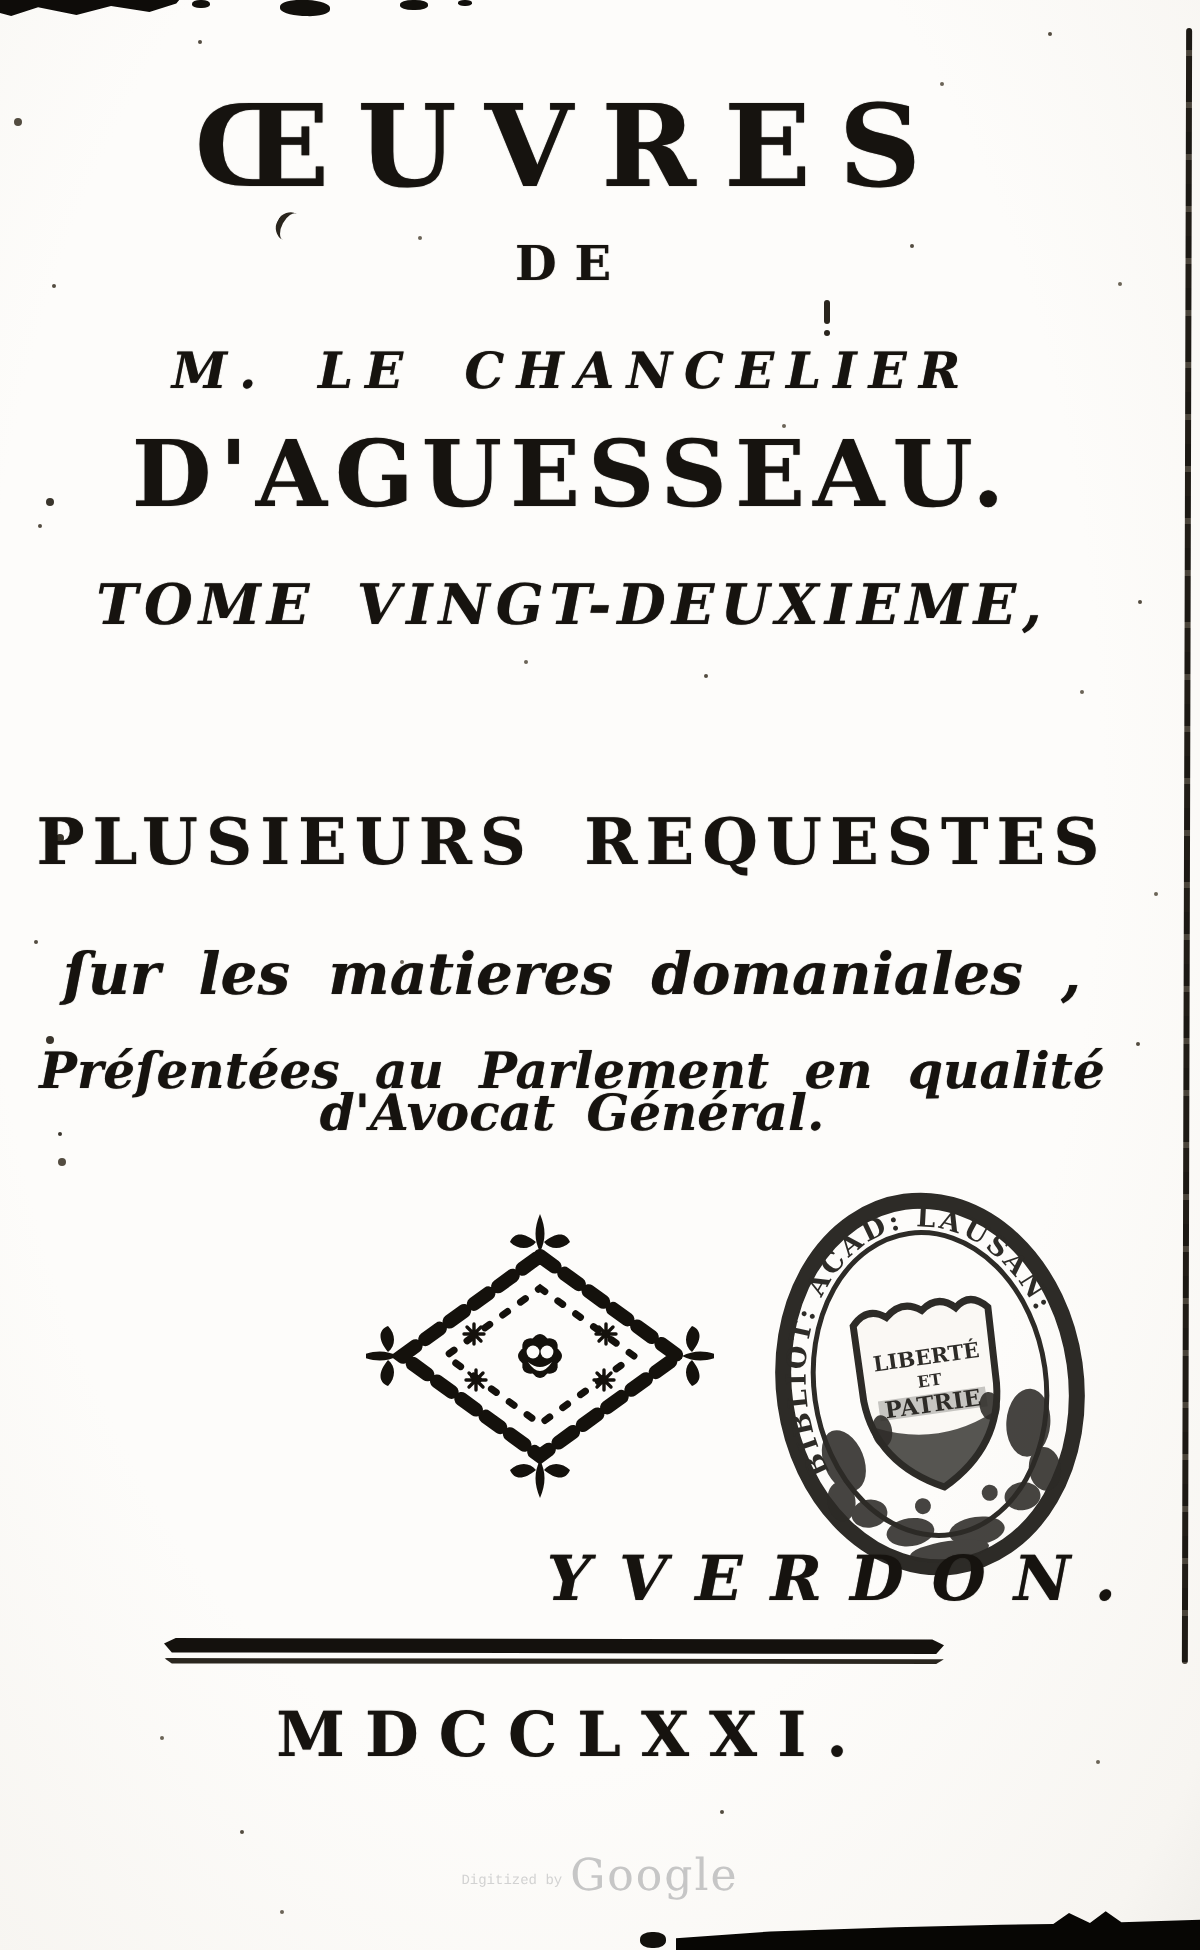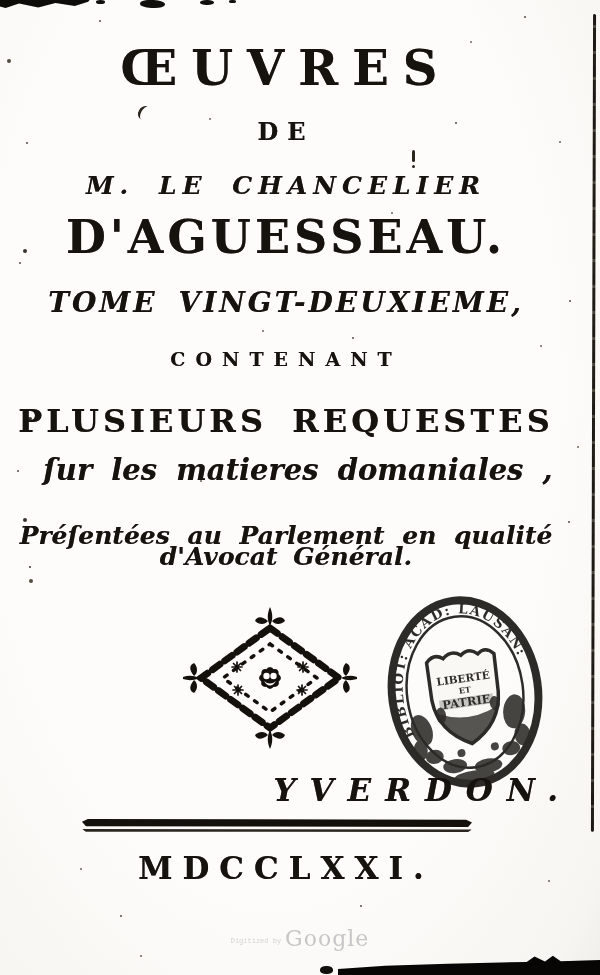--- a/index.html
+++ b/index.html
@@ -6,28 +6,28 @@
   body{width:600px;height:975px;overflow:hidden;background:#e8e6e2;}
   .page{
     position:relative;width:600px;height:975px;
     background:radial-gradient(ellipse at 45% 40%, #fdfcfa 60%, #f7f5f1 92%, #f0eeea 100%);
     font-family:"DejaVu Serif","Liberation Serif",serif;
     color:#16130f;
   }
   .col{position:absolute;left:0;width:572px;text-align:center;white-space:nowrap;}
   .ink{color:#16130f;text-shadow:0 0 0.5px rgba(20,16,10,.6);}
 
-  .t-title      {top:40px;  font-size:48px; font-weight:bold; letter-spacing:14px;}
+  .t-title      {top:40px;  font-size:57px; font-weight:bold; letter-spacing:14px;}
   .t-de         {top:117px; font-size:24px; font-weight:bold; letter-spacing:9px;}
   .t-chancelier {top:171px; font-size:25px; font-style:italic; font-weight:600; letter-spacing:6px; word-spacing:10px;}
   .t-aguesseau  {top:210px; font-size:46px; font-weight:bold; letter-spacing:4px;}
   .t-tome       {top:286px; font-size:28px; font-style:italic; font-weight:600; letter-spacing:3px; word-spacing:8px;}
   .t-contenant  {top:348px; font-size:19px; font-weight:bold; letter-spacing:10px;}
   .t-plusieurs  {top:390px; font-size:32px; font-weight:600; letter-spacing:4px; word-spacing:10px;margin-top:12px;}
-  .t-matieres   {top:453px; font-size:29px; font-style:italic; font-weight:600; word-spacing:9px;padding-left:12px;}
+  .t-matieres   {top:470px; font-size:29px; font-style:italic; font-weight:600; word-spacing:9px;}
   .t-presentees {top:521px; font-size:25px; font-style:italic; font-weight:600; word-spacing:9px;}
   .t-avocat     {top:542px; font-size:25px; font-style:italic; font-weight:600; word-spacing:7px;}
   .t-yverdon    {top:772px; font-size:31px; font-style:italic; font-weight:bold; letter-spacing:14px;text-align:right;}
   .t-year       {top:850px; font-size:31px; font-weight:bold; letter-spacing:10px;}
 
   .rule{position:absolute;left:82px;top:819px;width:390px;}
   .rule .bar1{height:8px;background:#14110d;border-radius:3px/2px;
     clip-path:polygon(0 35%,1.5% 0,98.5% 10%,100% 45%,99% 100%,1% 90%);}
   .rule .bar2{height:3px;margin-top:2px;background:#2a261f;border-radius:2px;
     clip-path:polygon(0 0,100% 20%,99% 100%,1% 90%);}
@@ -80,21 +80,20 @@
   <div class="mark-curve"></div>
   <div class="mark-excl"></div>
   <div class="specks"></div>
   <div class="edge-line"></div>
 
   <div class="col ink t-title">ŒUVRES</div>
   <div class="col ink t-de">DE</div>
   <div class="col ink t-chancelier">M. LE CHANCELIER</div>
   <div class="col ink t-tome">TOME VINGT-DEUXIEME,</div>
   <div class="col ink t-aguesseau">D'AGUESSEAU.</div>
-  <div class="col ink t-contenant">CONTENANT</div>
   <div class="col ink t-plusieurs">PLUSIEURS REQUESTES</div>
   <div class="col ink t-matieres">ſur les matieres domaniales ,</div>
   <div class="col ink t-presentees">Préſentées au Parlement en qualité</div>
   <div class="col ink t-avocat">d'Avocat Général.</div>
 
   <div class="ornament">
     <svg width="174" height="144" viewBox="0 0 174 144" xmlns="http://www.w3.org/2000/svg">
       <g fill="#14110c" stroke="none">
 
         <path d="M87,22 L156,72 L87,122 L18,72 Z" fill="none" stroke="#14110c" stroke-width="7" stroke-dasharray="9 6" stroke-linecap="round"></path>

